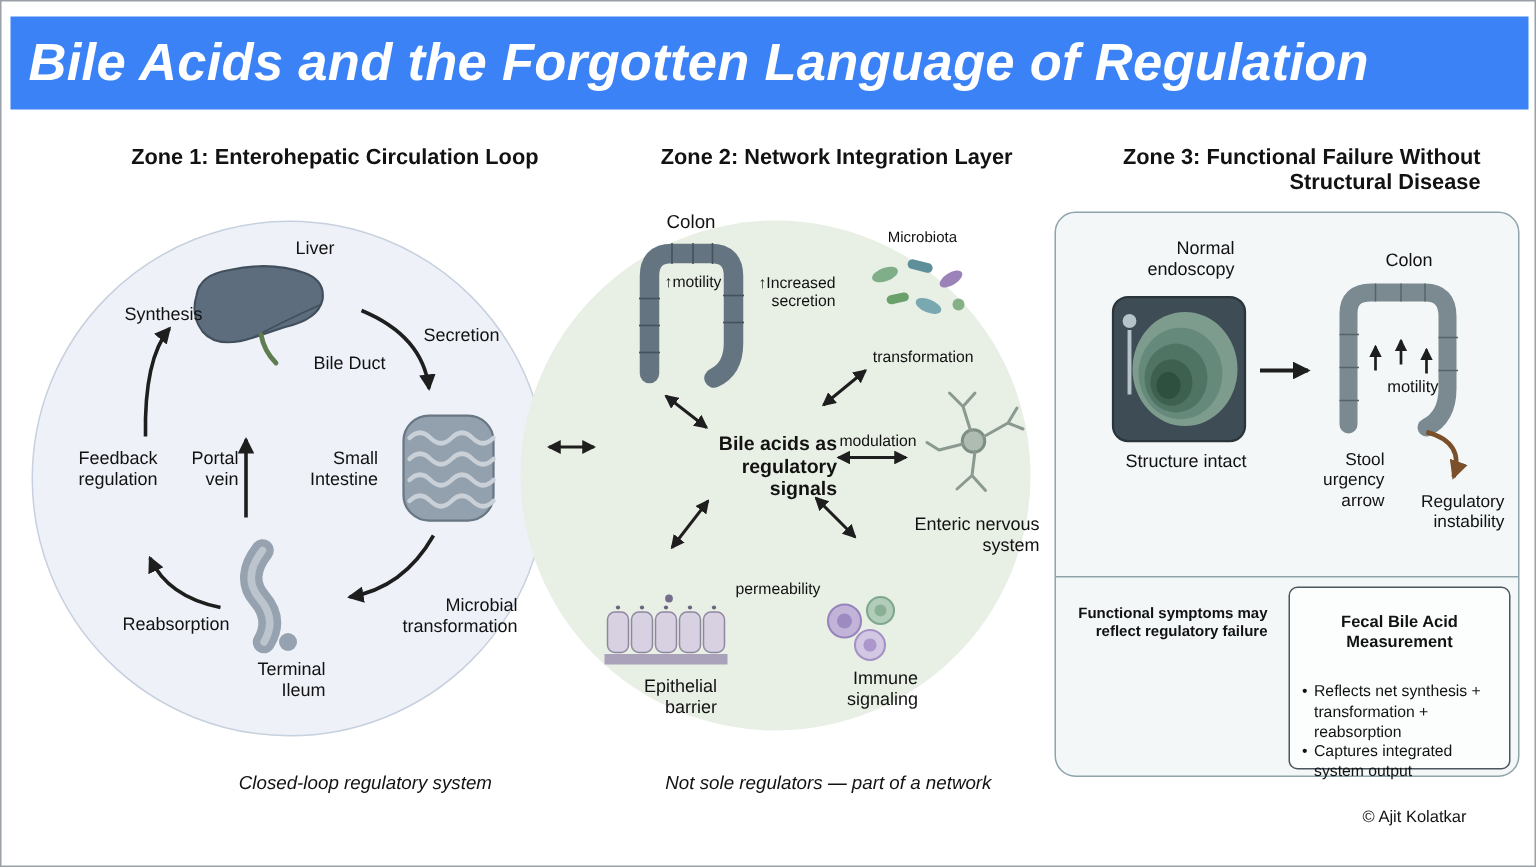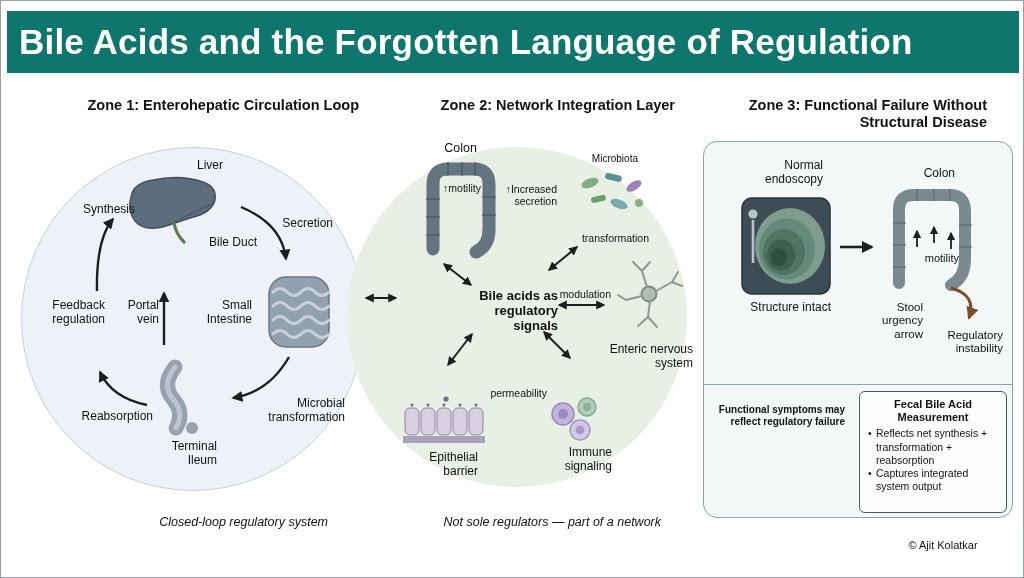--- a/index.html
+++ b/index.html
@@ -11,23 +11,23 @@
   .zt{font-weight:bold;font-size:14.5px}
 
   #hdr{position:absolute;left:6px;top:10px;width:1012px;height:62px;background:#16233b;display:flex;align-items:center}
   #hdr .t{color:#ffffff;font-size:35px;font-weight:bold;padding-left:12px;letter-spacing:.2px;white-space:nowrap}
 
   #z1c{position:absolute;left:20px;top:146px;width:344px;height:344px;border-radius:50%;background:#eef2f8;border:1px solid #c7d0de}
   #z2c{position:absolute;left:346px;top:146px;width:340px;height:340px;border-radius:50%;background:#e8efe4}
   #z3p{position:absolute;left:702px;top:140px;width:310px;height:377px;border-radius:14px;background:#f3f7f7;border:1.5px solid #8fa3ab}
   #z3divider{position:absolute;left:703px;top:383px;width:308px;height:0;border-top:1.5px solid #8fa3ab}
 
-  #fecalbox{position:absolute;left:858px;top:390px;width:148px;height:122px;background:#fcfefe;border:1.5px solid #4a575e;border-radius:6px;padding:6px 7px}
+  #fecalbox{position:absolute;left:858px;top:390px;width:148px;height:122px;background:#fcfefe;border:1.5px solid #4a575e;border-radius:6px;padding:17px 7px}
   #fecalbox .fbt{font-weight:bold;font-size:11px;text-align:center;line-height:1.2;color:#121212}
-  #fecalbox ul{list-style:none;margin-top:3px}
+  #fecalbox ul{list-style:none;margin-top:20px}
   #fecalbox li{font-size:10.5px;line-height:1.25;padding-left:9px;position:relative;color:#121212}
   #fecalbox li::before{content:"•";position:absolute;left:1px}
 
   #art{position:absolute;left:0;top:0;width:1024px;height:578px;pointer-events:none}
 
   #l-z1t{left:24px;top:96px;width:334px}
   #l-z2t{left:358px;top:96px;width:316px}
   #l-z3t{left:696px;top:96px;width:290px;white-space:pre-line}
   #l-liver{left:158px;top:158px;width:64px}
   #l-syn{left:60px;top:202px;width:74px}
@@ -59,21 +59,21 @@
   #l-stool{left:870px;top:300px;width:52px;font-size:11.5px}
   #l-ri{left:930px;top:328px;width:72px;font-size:11.5px}
   #l-func{left:716px;top:403px;width:128px;font-weight:bold;font-size:10px}
   #l-credit{left:880px;top:538px;width:124px;text-align:center;font-size:11px}
 </style>
 </head>
 <body>
 
 <div id="page">
 
-  <div id="hdr" style="background: #0f766e;">
+  <div id="hdr" style="background: #3b82f6; font-style: italic;">
     <span class="t">Bile Acids and the Forgotten Language of Regulation</span>
   </div>
 
   <div id="z1c" style="background: rgb(238, 242, 248);"></div>
   <div id="z2c" style="background: rgb(232, 239, 228);"></div>
   <div id="z3p" style="background: rgb(243, 247, 247);"></div>
   <div id="z3divider" class="abs"></div>
 
   <svg id="art" viewBox="0 0 1024 578">
     <defs>

